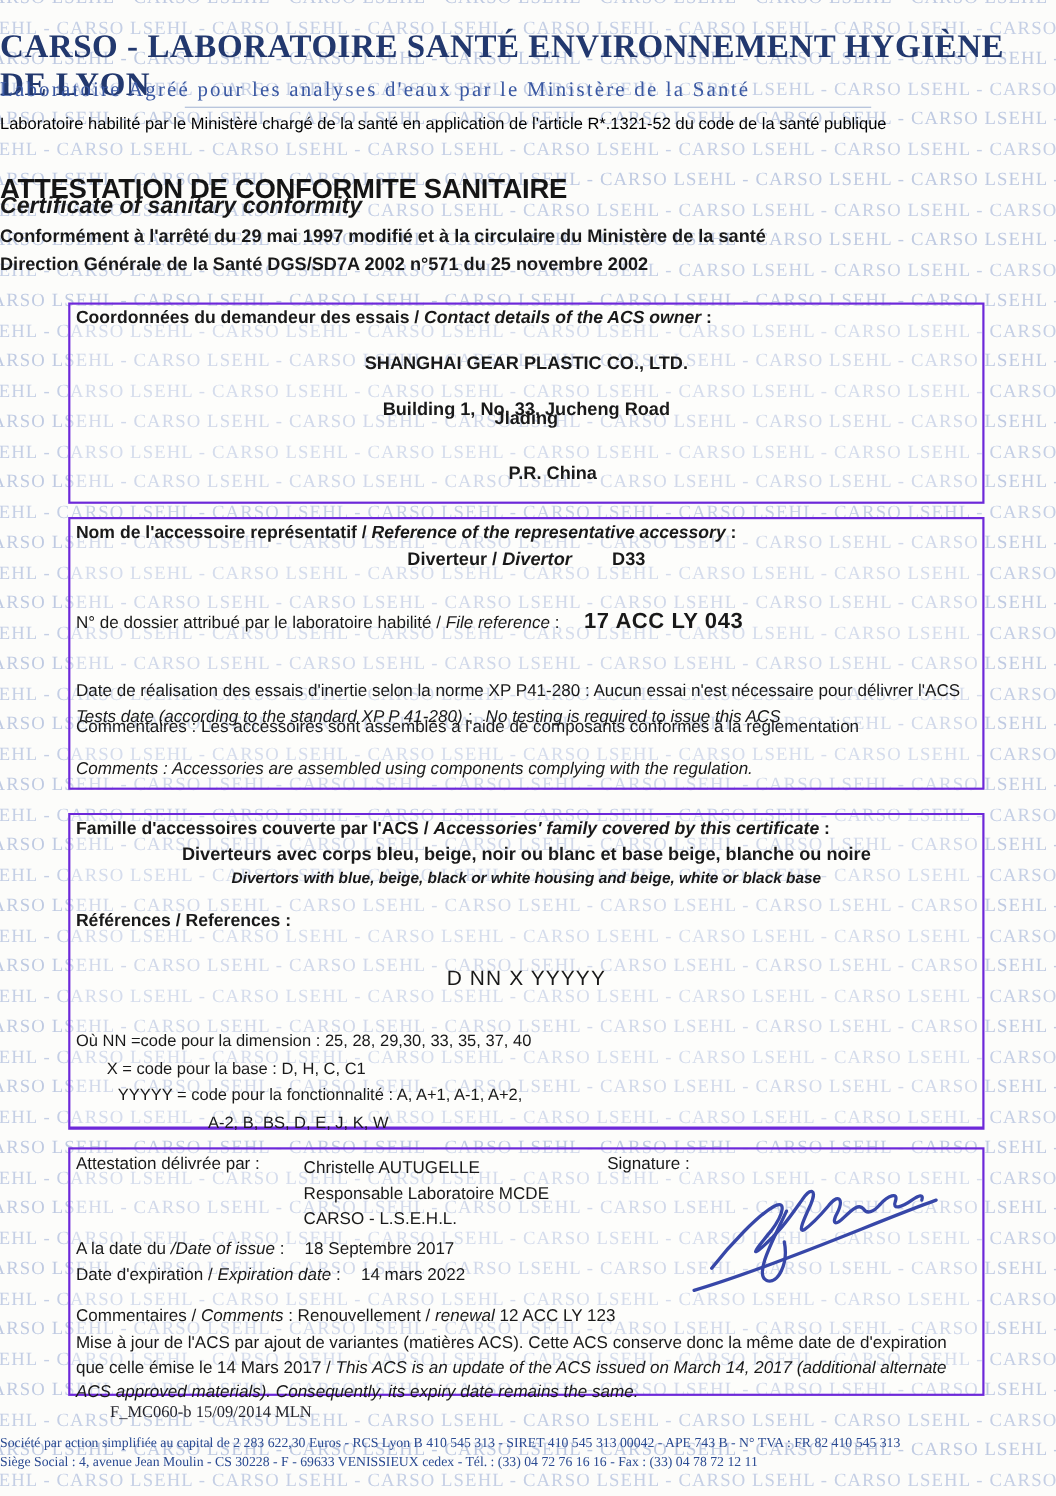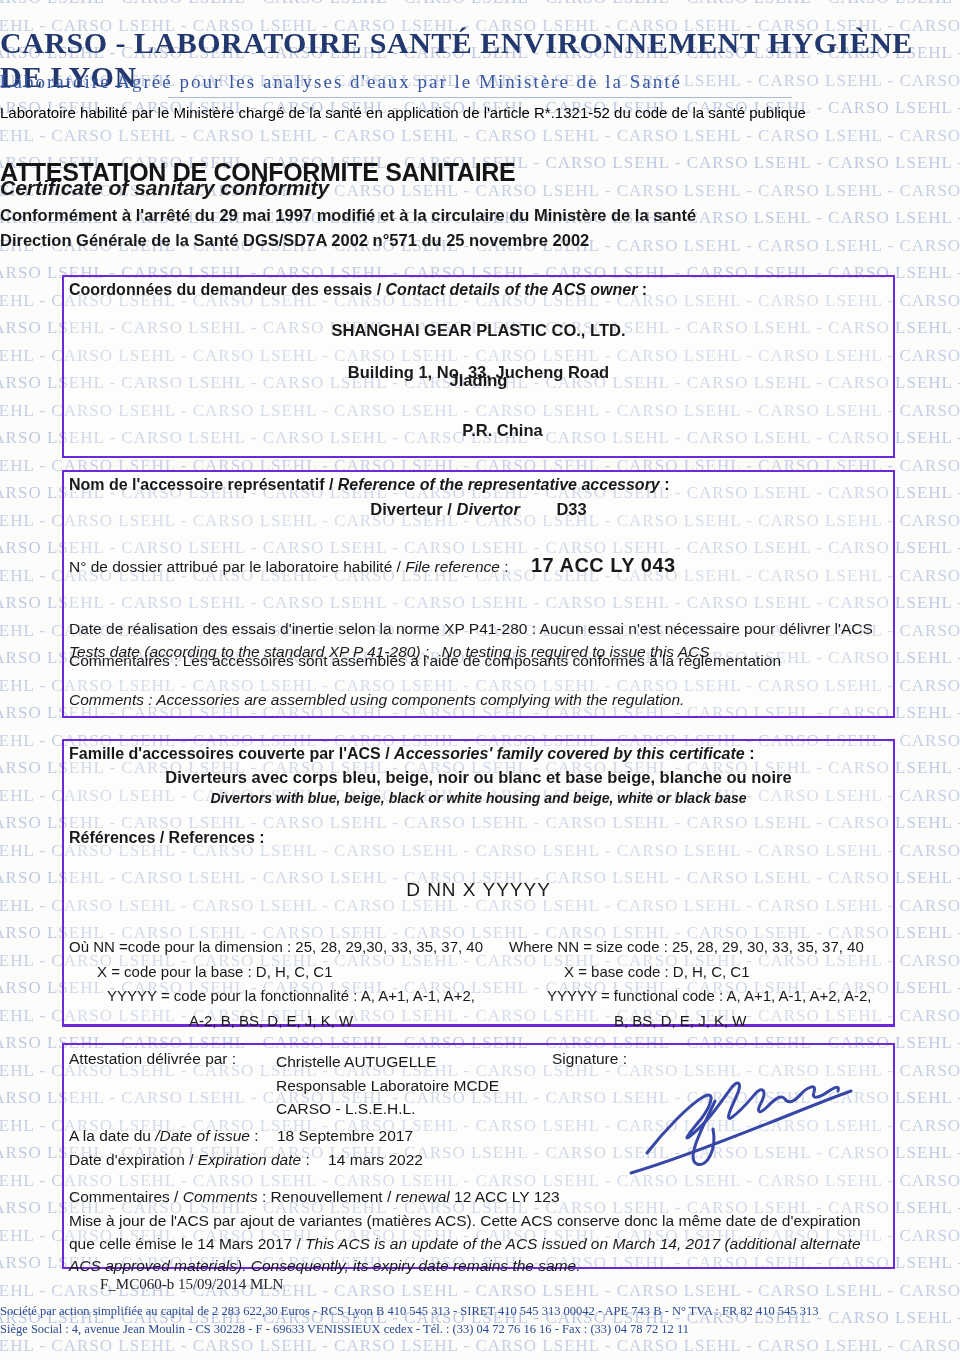--- a/index.html
+++ b/index.html
@@ -153,26 +153,20 @@
       <div class="abs cline b" style="top:27px;font-size:16.5px;">Diverteurs avec corps bleu, beige, noir ou blanc et base beige, blanche ou noire</div>
       <div class="abs cline b it" style="top:49px;font-size:14px;">Divertors with blue, beige, black or white housing and beige, white or black base</div>
       <div class="abs b" style="top:88px;font-size:16px;">Références / References :</div>
       <div class="abs cline" style="top:138px;font-size:19px;letter-spacing:1px;">D NN X YYYYY</div>
       <div class="abs legend" style="top:194px;left:5px;width:430px;">
         <div>Où NN =code pour la dimension : 25, 28, 29,30, 33, 35, 37, 40</div>
         <div style="padding-left:28px;">X = code pour la base : D, H, C, C1</div>
         <div style="padding-left:38px;">YYYYY = code pour la fonctionnalité : A, A+1, A-1, A+2,</div>
         <div style="padding-left:120px;">A-2, B, BS, D, E, J, K, W</div>
       </div>
-      <div class="abs legend" style="top:194px;left:445px !important;width:384px;">
-        <div>Where NN = size code : 25, 28, 29, 30, 33, 35, 37, 40</div>
-        <div style="padding-left:55px;">X = base code : D, H, C, C1</div>
-        <div style="padding-left:38px;">YYYYY = functional code : A, A+1, A-1, A+2, A-2,</div>
-        <div style="padding-left:105px;">B, BS, D, E, J, K, W</div>
-      </div>
     </div>
 
     <div class="box" style="top:1043px;height:222px;">
       <div class="abs sig-label" style="top:5px;">Attestation délivrée par :</div>
       <div class="abs sig-label" style="left:212px !important;top:5px;line-height:23.5px;">
         <div>Christelle AUTUGELLE</div>
         <div>Responsable Laboratoire MCDE</div>
         <div>CARSO - L.S.E.H.L.</div>
       </div>
       <div class="abs sig-label" style="left:488px !important;top:5px;">Signature :</div>

